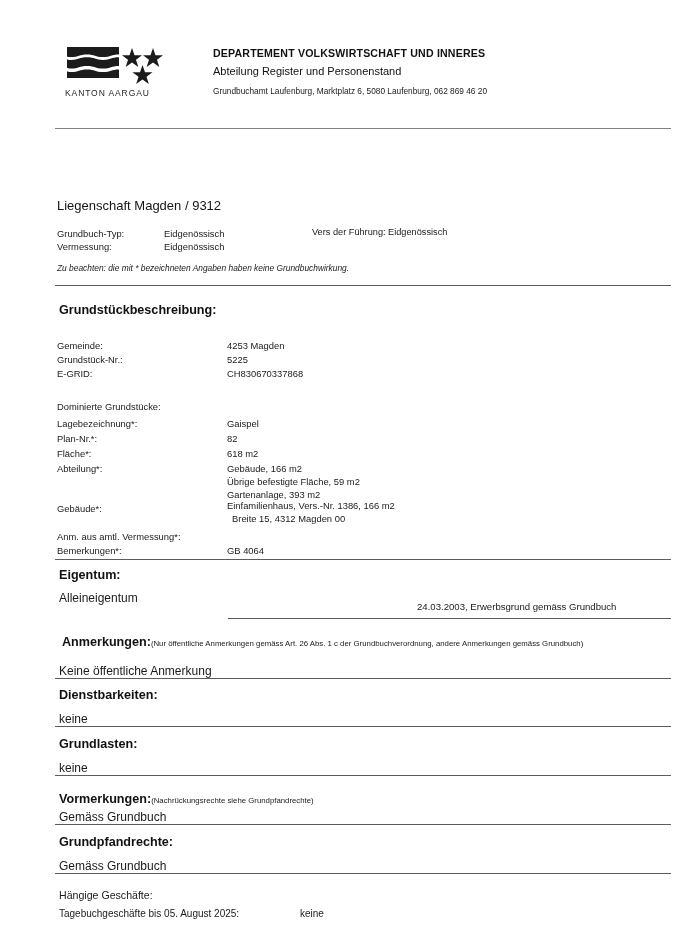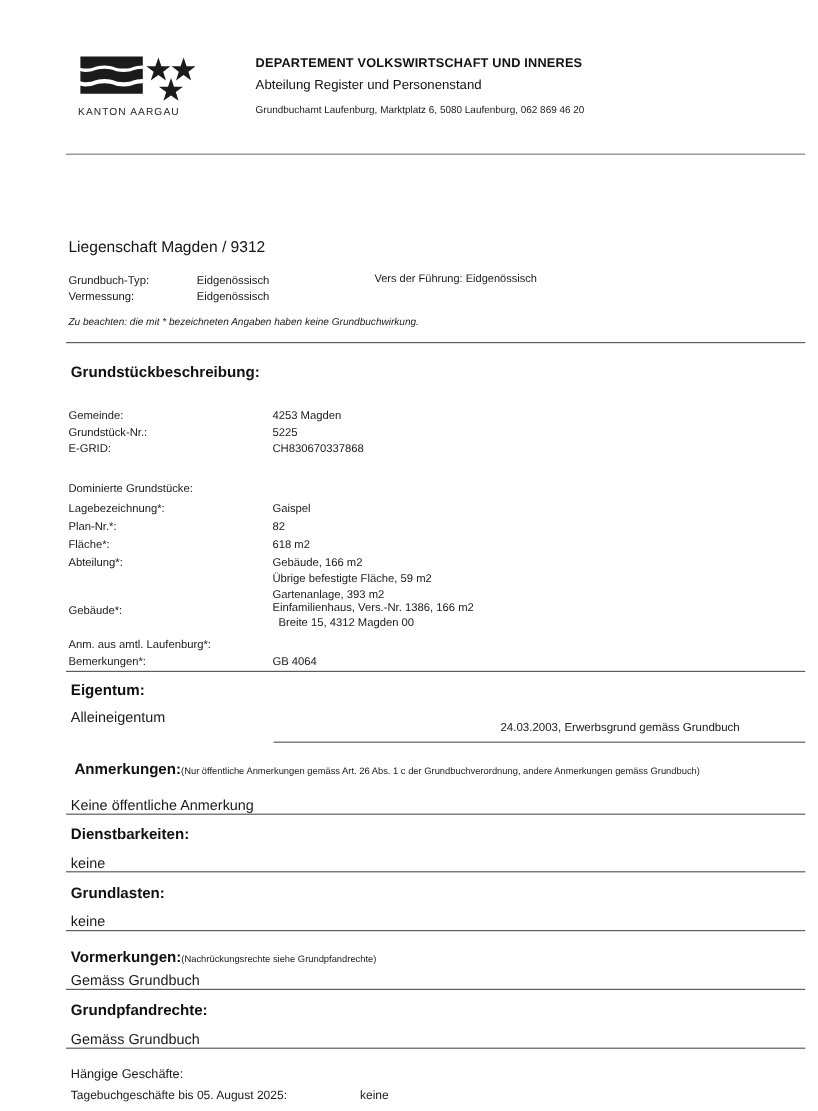--- a/index.html
+++ b/index.html
@@ -214,21 +214,21 @@
 
   <div class="t lbl" style="left:57px; top:463px;">Abteilung*:</div>
   <div class="t val" style="left:227px; top:463px;">Gebäude, 166 m2</div>
   <div class="t val" style="left:227px; top:476px;">Übrige befestigte Fläche, 59 m2</div>
   <div class="t val" style="left:227px; top:489px;">Gartenanlage, 393 m2</div>
 
   <div class="t lbl" style="left:57px; top:503px;">Gebäude*:</div>
   <div class="t val" style="left:227px; top:500px;">Einfamilienhaus, Vers.-Nr. 1386, 166 m2</div>
   <div class="t val" style="left:232px; top:513px;">Breite 15, 4312 Magden 00</div>
 
-  <div class="t lbl" style="left:57px; top:531px;">Anm. aus amtl. Laufenburg*:</div>
+  <div class="t lbl" style="left:57px; top:531px;">Anm. aus amtl. Vermessung*:</div>
 
   <div class="t lbl" style="left:57px; top:545px;">Bemerkungen*:</div>
   <div class="t val" style="left:227px; top:545px;">GB 4064</div>
 
   <div class="rule full" style="top:559px;"></div>
 
   <div class="t section-heading" style="left:59px; top:568px;">Eigentum:</div>
 
   <div class="t body-line" style="left:59px; top:591px;">Alleineigentum</div>
 

